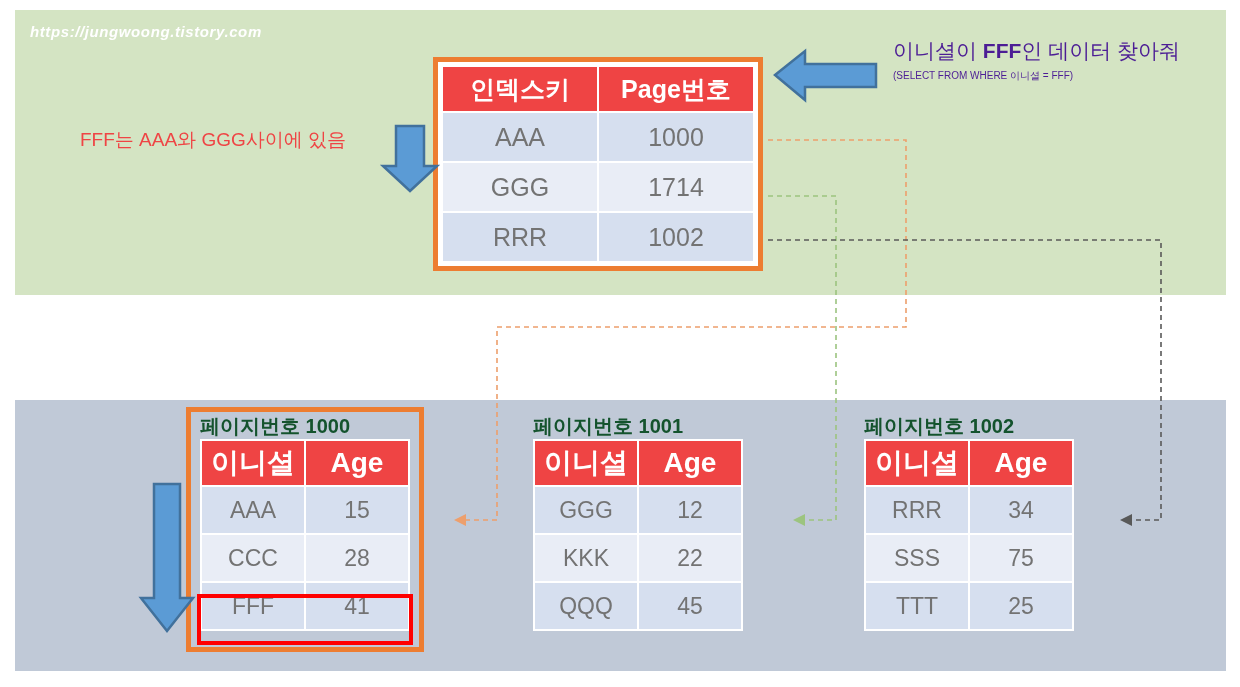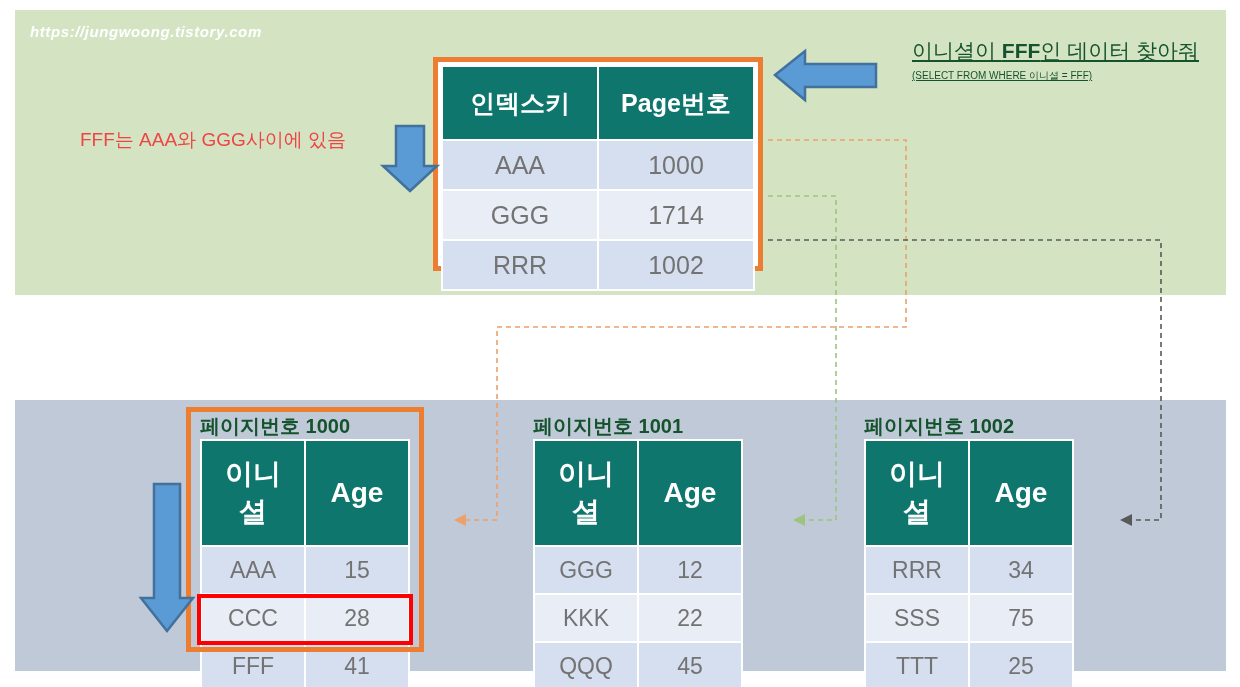--- a/index.html
+++ b/index.html
@@ -47,25 +47,25 @@
   }
 
   
   .tbl {
     border-collapse: separate;
     border-spacing: 2px;
     background: #ffffff;
     table-layout: fixed;
   }
   .tbl th {
-    background: #0f766e;
+    background: #ef4444;
     color: #ffffff;
     font-weight: bold;
     text-align: center;
-    padding: 14px;
+    padding: 0;
   }
   .tbl td {
     text-align: center;
     color: #737373;
     font-weight: normal;
     padding: 0;
   }
   .tbl tr.r-odd td { background: #d6dfef; }
   .tbl tr.r-even td { background: #e9edf6; }
 
@@ -122,24 +122,23 @@
   .note-left {
     position: absolute;
     left: 80px; top: 126px;
     font-size: 19px;
     color: #ef4444;
     line-height: 27px;
     white-space: nowrap;
   }
   .note-right {
     position: absolute;
-    left: 912px; top: 37px;
-    color: #14532d;
-    white-space: nowrap;
-    text-decoration: underline;
+    left: 893px; top: 37px;
+    color: #4c1d95;
+    white-space: nowrap;
   }
   .note-right .line1 { font-size: 21px; line-height: 28px; }
   .note-right .line1 b { font-weight: bold; }
   .note-right .line2 { font-size: 10px; line-height: 22px; }
 
   
   .overlay {
     position: absolute;
     left: 0; top: 0;
     width: 1240px; height: 687px;

